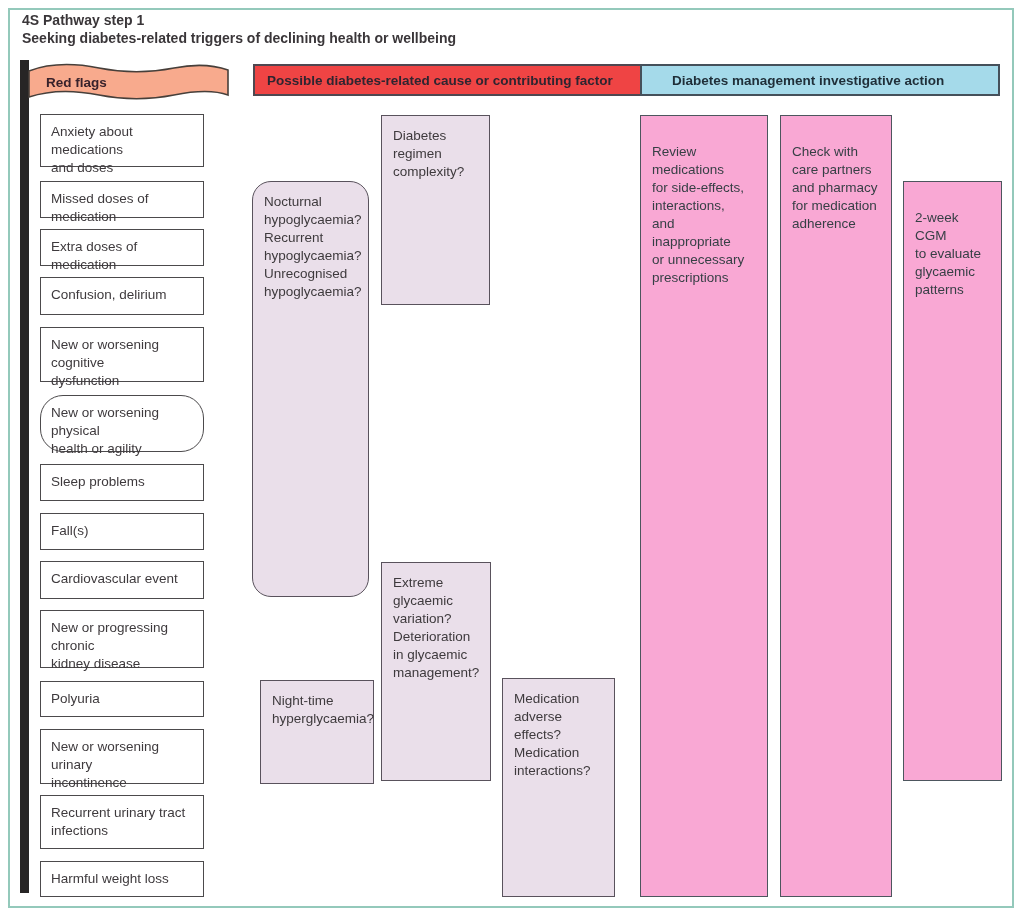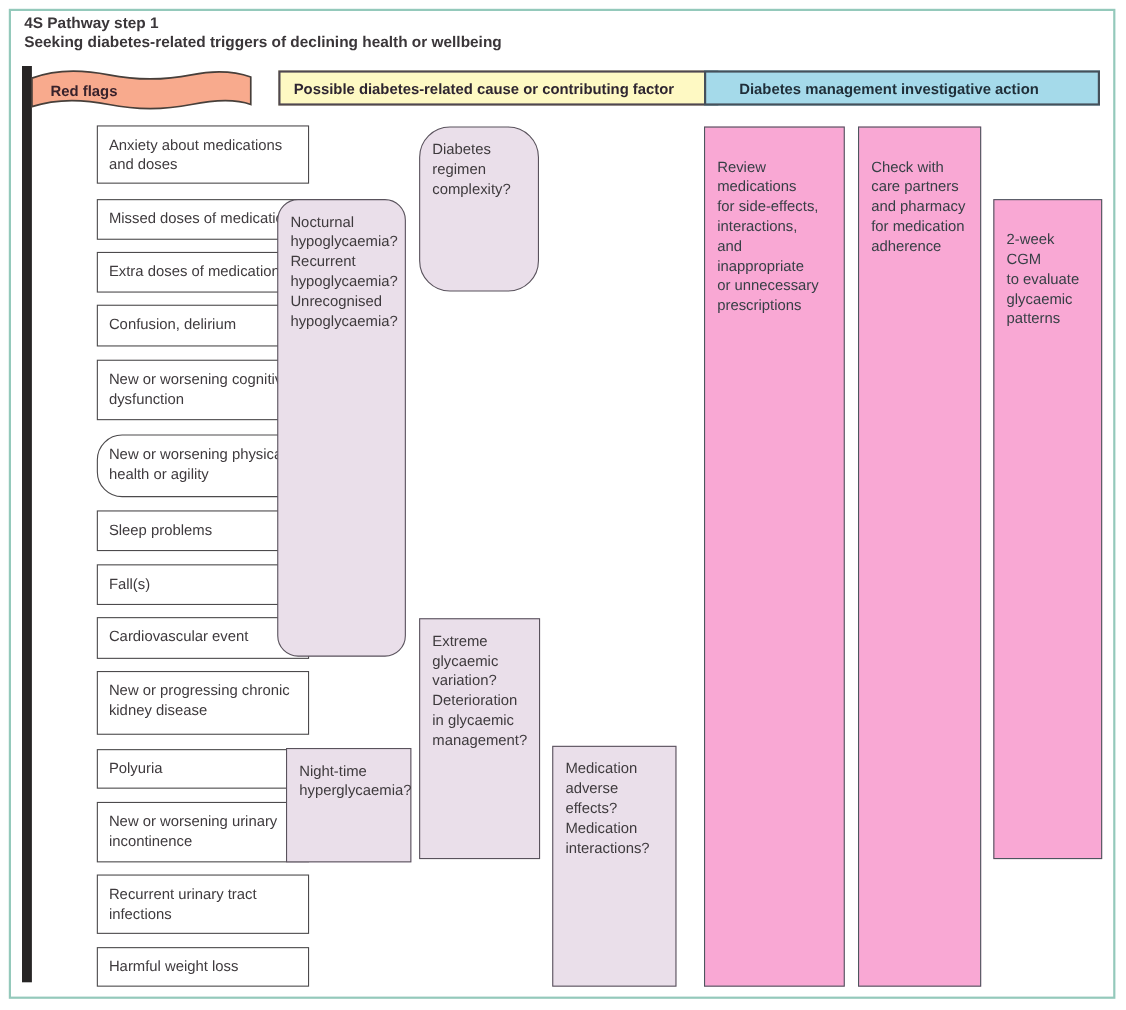--- a/index.html
+++ b/index.html
@@ -17,38 +17,38 @@
   .banner{position:absolute;left:28px;top:61px;width:201px;height:43px;}
   .banner svg{position:absolute;left:0;top:0;}
   .banner-label{
     position:absolute;left:18px;top:0;height:100%;display:flex;align-items:center;
     font-weight:bold;font-size:13.5px;color:#38222b;
   }
   .col-header{
     position:absolute;height:32px;box-sizing:border-box;display:flex;align-items:center;
     padding-left:12px;font-weight:bold;font-size:13.5px;color:#2e2530;
   }
-  .hdr-causes{left:253px;top:64px;width:400px;background:#fef9c3;border:2px solid #4f4750;}
+  .hdr-causes{left:253px;top:64px;width:400px;background:#ef4444;border:2px solid #4f4750;}
   .hdr-actions{left:640px;top:64px;width:360px;background:#a5daea;border:2px solid #45505a;color:#1f2e38;padding-left:30px;}
   .box{
     position:absolute;box-sizing:border-box;font-size:13.5px;line-height:18px;
     white-space:pre-line;padding:8px 10px;color:#3e3a3d;
   }
-  .rf{left:40px;width:193px;background:#ffffff;border:1.6px solid #4c4a4c;margin-left:48px;}
+  .rf{left:40px;width:164px;background:#ffffff;border:1.6px solid #4c4a4c;}
   .pb{background:#eadfea;border:1.8px solid #59525c;padding:11px 11px;}
   .ab{background:#f9a8d4;border:1.8px solid #4d565e;padding:27px 11px;color:#363f45;}
   
   .rf1{top:114px;height:53px;} .rf2{top:181px;height:37px;} .rf3{top:229px;height:37px;}
   .rf4{top:277px;height:38px;} .rf5{top:327px;height:55px;} .rf6{top:395px;height:57px;border-radius:23px;}
   .rf7{top:464px;height:37px;} .rf8{top:513px;height:37px;} .rf9{top:561px;height:38px;}
   .rf10{top:610px;height:58px;} .rf11{top:681px;height:36px;} .rf12{top:729px;height:55px;}
   .rf13{top:795px;height:54px;} .rf14{top:861px;height:36px;}
   
   .pb1{left:252px;top:181px;width:117px;height:416px;border-radius:19px;}
-  .pb2{left:381px;top:115px;width:109px;height:150px;border-radius:28px;}
+  .pb2{left:381px;top:115px;width:109px;height:190px;}
   .pb3{left:381px;top:562px;width:110px;height:219px;}
   .pb4{left:260px;top:680px;width:114px;height:104px;}
   .pb5{left:502px;top:678px;width:113px;height:219px;}
   
   .ab1{left:640px;top:115px;width:128px;height:782px;}
   .ab2{left:780px;top:115px;width:112px;height:782px;}
   .ab3{left:903px;top:181px;width:99px;height:600px;}
 </style>
 </head>
 <body>

